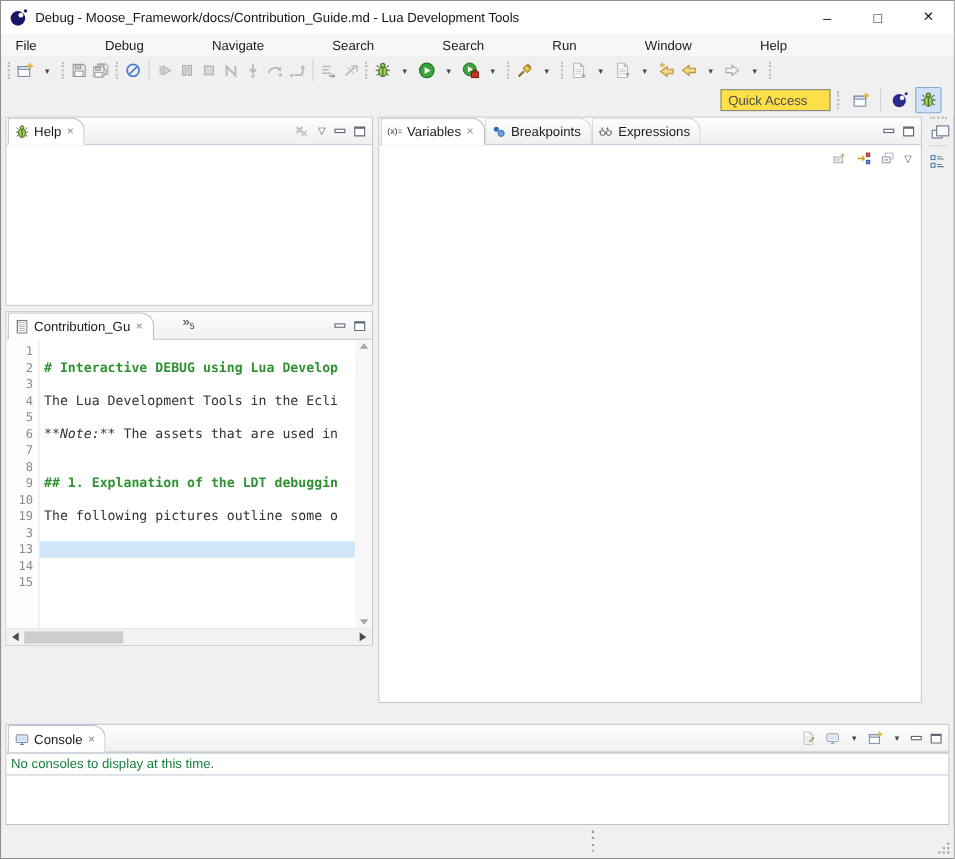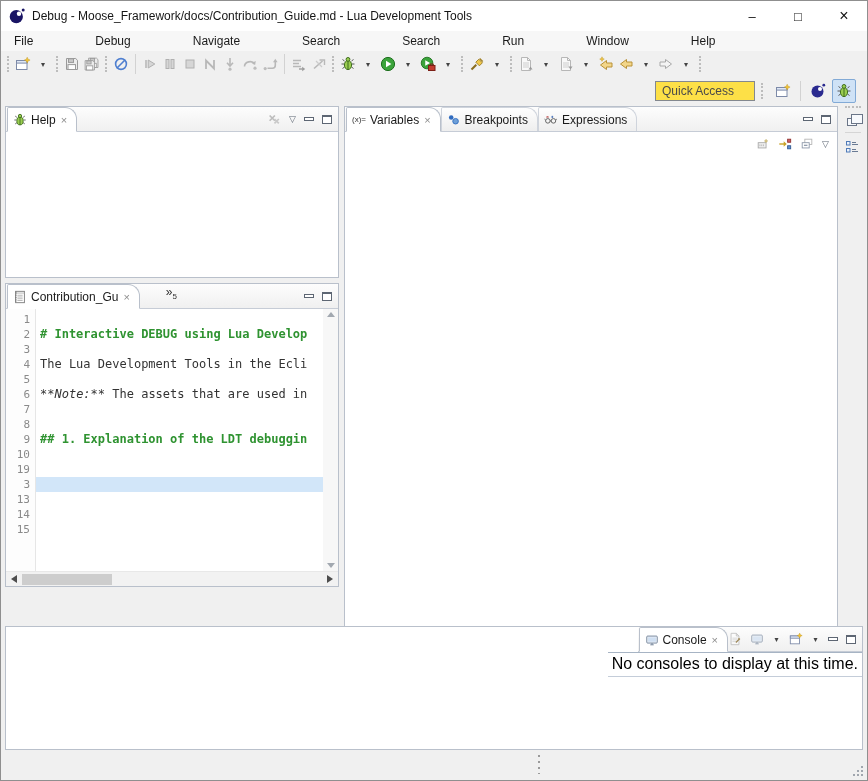--- a/index.html
+++ b/index.html
@@ -77,23 +77,23 @@
 .hthumb { width:90px; height:11px; background:#cdcdcd; }
 
 
 .trim { width:20px; flex:0 0 auto; display:flex; flex-direction:column; align-items:center; padding-top:1px; }
 .trim-handle { width:16px; height:2px; border-top:2px dotted #bdbdbd; margin-bottom:6px; }
 .trim-div { width:16px; height:1px; background:#d5d5d5; margin:6px 0; }
 .sq2 { position:relative; width:10px; height:8px; border:1px solid #6a7587; background:#f7f9fc; margin-top:4px; margin-right:3px; }
 .sq2::before { content:""; position:absolute; left:3px; top:-5px; width:10px; height:8px; border:1px solid #6a7587; background:#f7f9fc; }
 
 
-#console-view { margin:0 4px; height:124px; flex:0 0 auto;align-items:flex-end; }
+#console-view { margin:0 4px; height:92px; flex:0 0 auto; }
 .console-body { flex:1 1 auto; background:#fff; border-top:1px solid #a7b4c4; }
-.console-msg { padding:2px 4px 3px 4px; border-bottom:1px solid #c4cdd9; font-size:16px; color:#000000; }
+.console-msg { padding:2px 4px 3px 4px; border-bottom:1px solid #c4cdd9; font-size:12px; color:#15803d; }
 
 
 .statusbar { height:30px; flex:0 0 auto; position:relative; background:#f0f0f0; }
 .sash { position:absolute; left:62%; top:5px; width:2px; height:19px; background:repeating-linear-gradient(#9a9a9a 0 2px, transparent 2px 6px); }
 .grip { position:absolute; right:4px; bottom:4px; width:12px; height:12px; }
 .grip::before { content:""; position:absolute; right:0; bottom:0; width:2px; height:2px; background:#a0a6ae; box-shadow:-4px 0 #a0a6ae, -8px 0 #a0a6ae, 0 -4px #a0a6ae, -4px -4px #a0a6ae, 0 -8px #a0a6ae; }
 </style>
 </head>
 <body>
 
@@ -432,20 +432,21 @@
                 <div class="cline">&nbsp;</div>
                 <div class="cline h"># Interactive DEBUG using Lua Develop</div>
                 <div class="cline">&nbsp;</div>
                 <div class="cline">The Lua Development Tools in the Ecli</div>
                 <div class="cline">&nbsp;</div>
                 <div class="cline"><span>**</span><span class="it">Note:</span><span>** The assets that are used in</span></div>
                 <div class="cline">&nbsp;</div>
                 <div class="cline">&nbsp;</div>
                 <div class="cline h">## 1. Explanation of the LDT debuggin</div>
                 <div class="cline">&nbsp;</div>
+                <div class="cline">The following pictures outline some o</div>
                 <div class="cline">&nbsp;</div>
                 <div class="cline cur">&nbsp;</div>
               </div>
             <div class="vscroll">
               <span class="tri-up"></span>
               <span class="tri-down"></span>
             </div>
           </div>
           <div class="hscroll">
             <span class="tri-left"></span>

